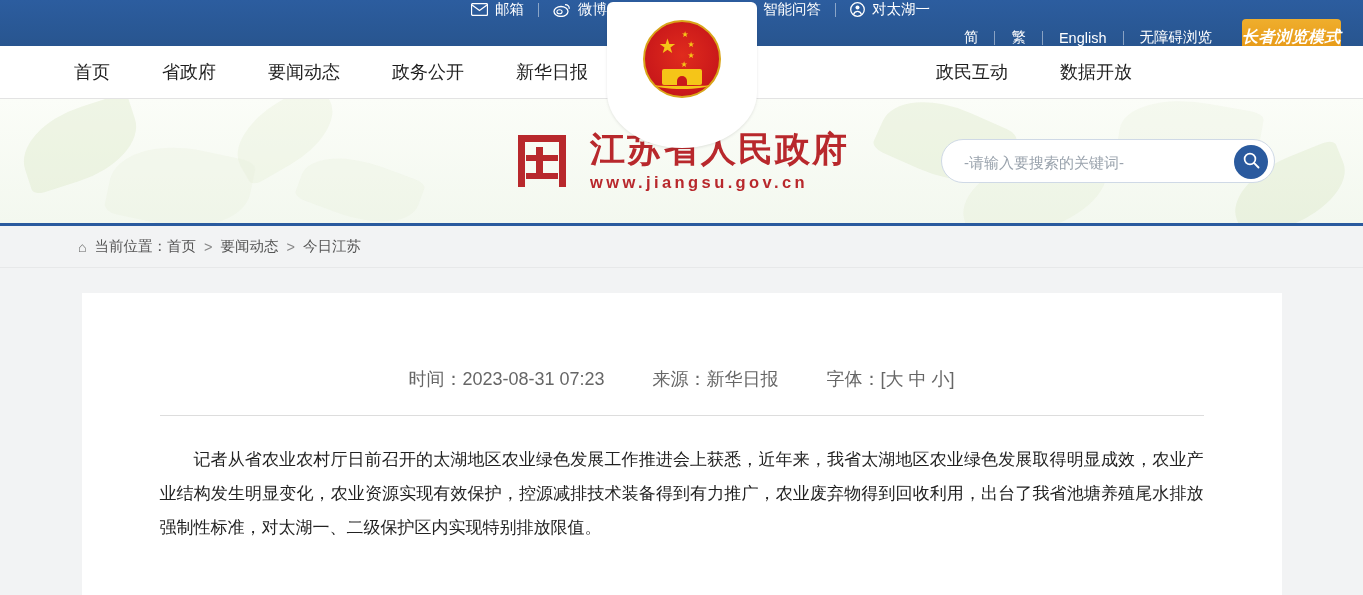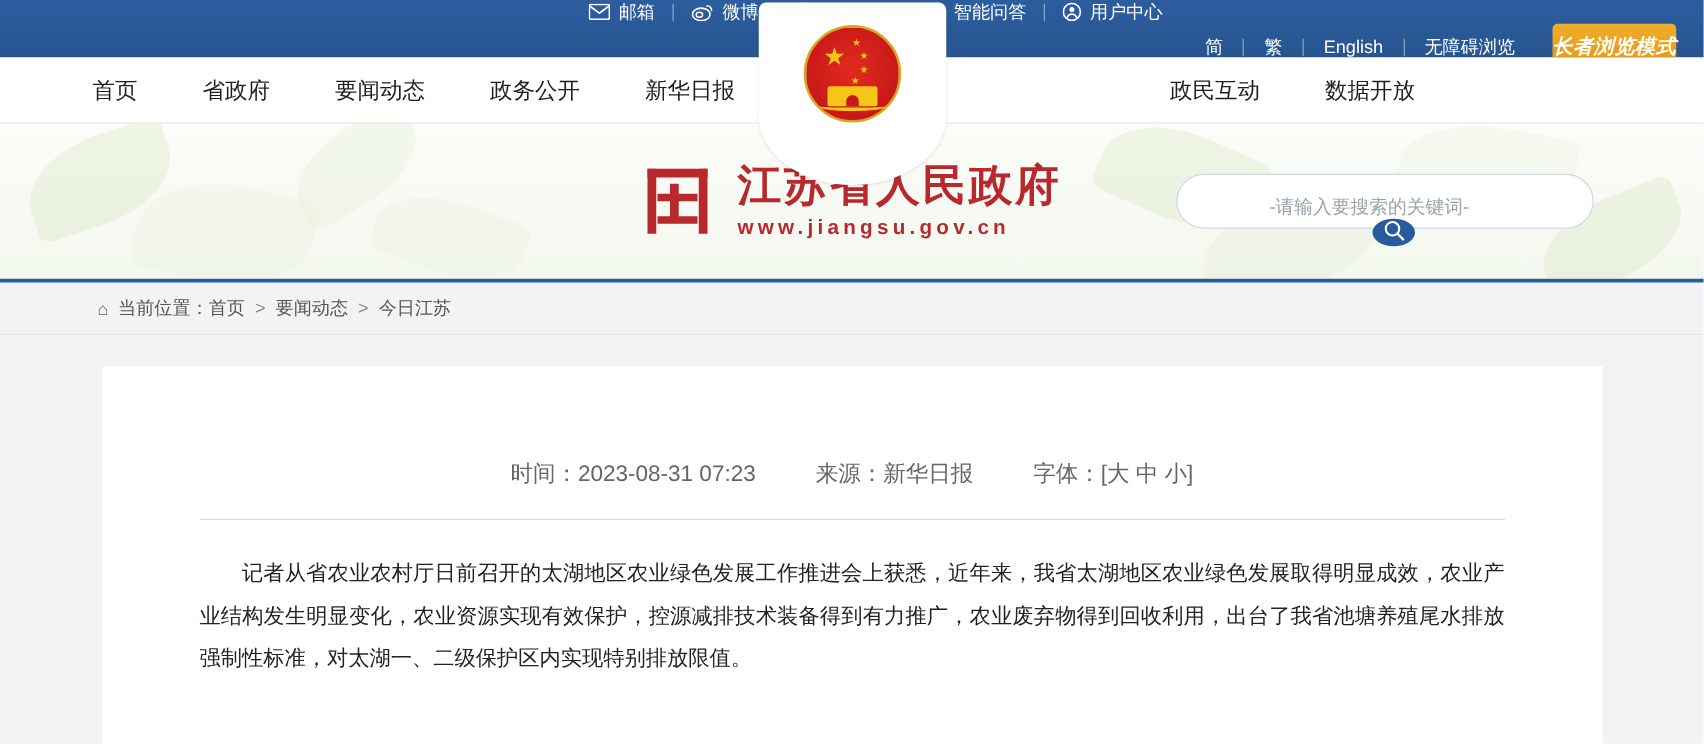--- a/index.html
+++ b/index.html
@@ -210,22 +210,21 @@
     right: 88px;
     top: 50%;
     transform: translateY(-50%);
     width: 334px;
     height: 44px;
     background: #ffffff;
     border: 1px solid #cfd9e6;
     border-radius: 22px;
     display: flex;
     align-items: center;
-    padding: 16px 6px 0 20px;
-    flex-direction: column;
+    padding: 2px 6px 0 20px;
   }
   .search-input {
     flex: 1;
     border: none;
     outline: none;
     background: transparent;
     font-size: 15px;
     color: #333;
     font-family: "Liberation Sans", sans-serif;
   }
@@ -353,21 +352,21 @@
     <div class="top-sep"></div>
 
     <div class="top-link">
       <span class="top-ico">
         <svg width="15" height="15" viewBox="0 0 15 15">
             <circle cx="7.5" cy="7.5" r="6.8" fill="none" stroke="#fff" stroke-width="1.3"></circle>
             <circle cx="7.5" cy="5.6" r="2" fill="#fff"></circle>
             <path d="M3.6 12.2c.8-2 2.2-2.9 3.9-2.9s3.1.9 3.9 2.9" fill="none" stroke="#fff" stroke-width="1.2"></path>
           </svg>
       </span>
-      <span>用户中心</span>
+      <span>对太湖一</span>
     </div>
   </div>
 
   <div class="topbar-right">
     <span class="lang-link">简</span>
     <span class="lang-sep"></span>
     <span class="lang-link">繁</span>
     <span class="lang-sep"></span>
     <span class="lang-link">English</span>
     <span class="lang-sep"></span>

